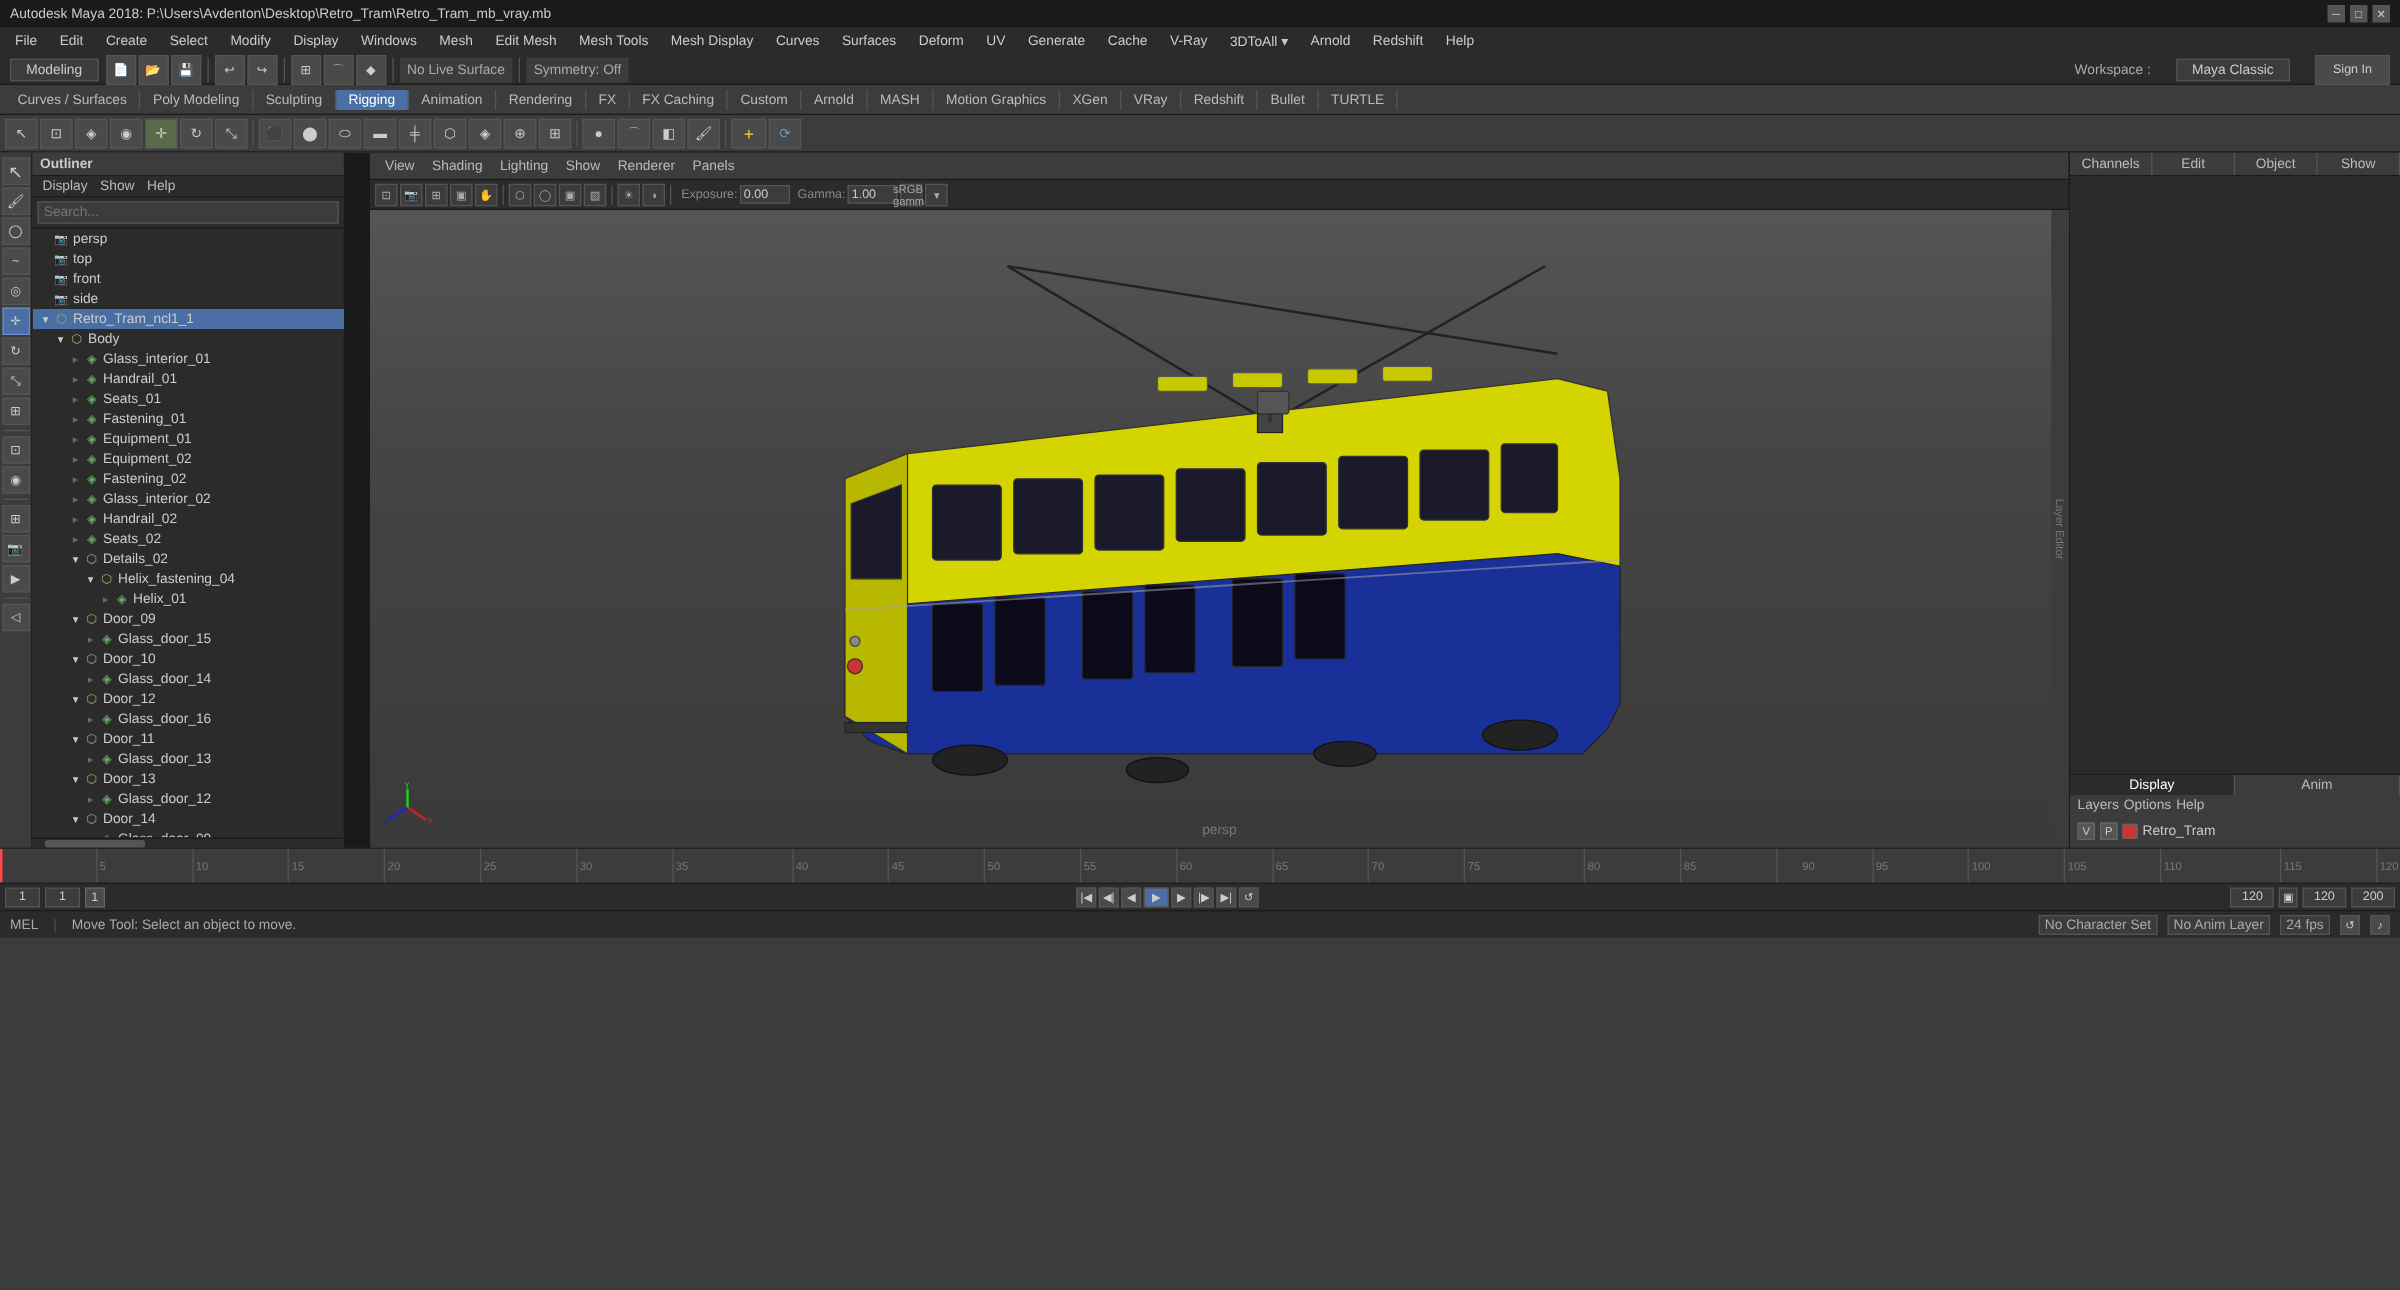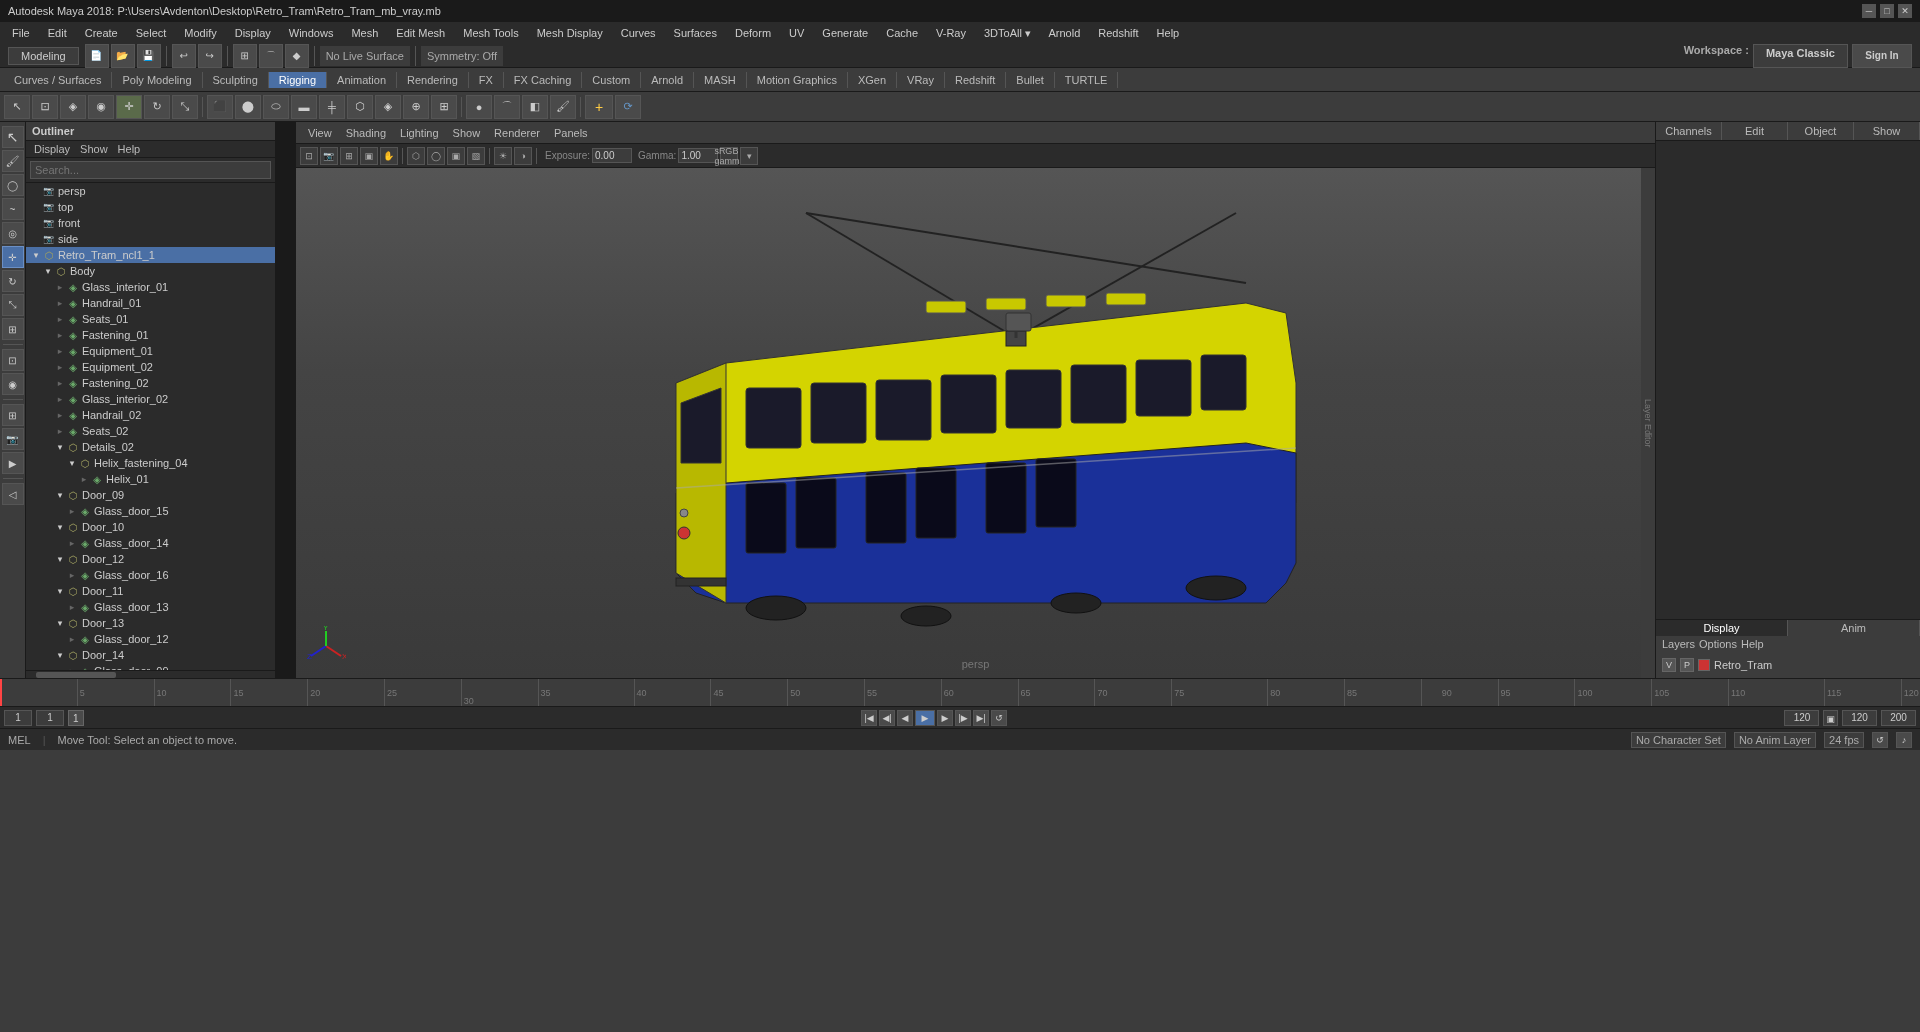--- a/index.html
+++ b/index.html
@@ -10,21 +10,21 @@
     #titlebar .wincontrols { display: flex; gap: 4px; }
     #titlebar .wincontrols span { width: 14px; height: 14px; background: #555; display: flex; align-items: center; justify-content: center; font-size: 9px; cursor: pointer; }
     
     
     #menubar { background: #2b2b2b; height: 22px; display: flex; align-items: center; padding: 0 4px; gap: 2px; }
     #menubar .menu-item { padding: 2px 8px; color: #ccc; cursor: pointer; font-size: 11px; }
     
     
     #workspace-bar { background: #2b2b2b; height: 24px; display: flex; align-items: center; padding: 0 8px; border-bottom: 1px solid #1a1a1a; }
     #workspace-bar .ws-label { color: #ccc; font-size: 11px; background: #3c3c3c; padding: 2px 12px; border: 1px solid #555; cursor: pointer; }
-    #workspace-bar .ws-right { margin-left: auto; display: flex; gap: 4px; color: #aaa; font-size: 11px; font-weight: bold; }
+    #workspace-bar .ws-right { margin-left: auto; display: flex; align-items: center; gap: 20px; color: #aaa; font-size: 11px; }
     .tb-btn { width: 24px; height: 24px; background: #4a4a4a; border: 1px solid #555; display: flex; align-items: center; justify-content: center; cursor: pointer; color: #ccc; font-size: 10px; }
     .tb-separator { width: 1px; height: 20px; background: #555; margin: 0 3px; }
     .tb-text { color: #ccc; font-size: 11px; padding: 0 6px; background: #2b2b2b; border: 1px solid #555; height: 20px; display: flex; align-items: center; cursor: pointer; }
     
     
     #moduletabs { background: #3c3c3c; height: 24px; display: flex; align-items: center; padding: 0 4px; gap: 0; border-bottom: 1px solid #1a1a1a; }
     .mod-tab { padding: 2px 10px; color: #bbb; cursor: pointer; font-size: 11px; border-right: 1px solid #555; }
     .mod-tab.active { background: #4a6fa5; color: #fff; }
     
     
@@ -638,21 +638,21 @@
       </div>
     <div class="timeline-tick" style="left:12%;">
         <span style="font-size:9px; color:#777;">15</span>
       </div>
     <div class="timeline-tick" style="left:16%;">
         <span style="font-size:9px; color:#777;">20</span>
       </div>
     <div class="timeline-tick" style="left:20%;">
         <span style="font-size:9px; color:#777;">25</span>
       </div>
-    <div class="timeline-tick" style="left:24%;align-items:flex-end;">
+    <div class="timeline-tick" style="left:24%;">
         <span style="font-size:9px; color:#777;">30</span>
       </div>
     <div class="timeline-tick" style="left:28%;">
         <span style="font-size:9px; color:#777;">35</span>
       </div>
     <div class="timeline-tick" style="left:33%;">
         <span style="font-size:9px; color:#777;">40</span>
       </div>
     <div class="timeline-tick" style="left:37%;">
         <span style="font-size:9px; color:#777;">45</span>

